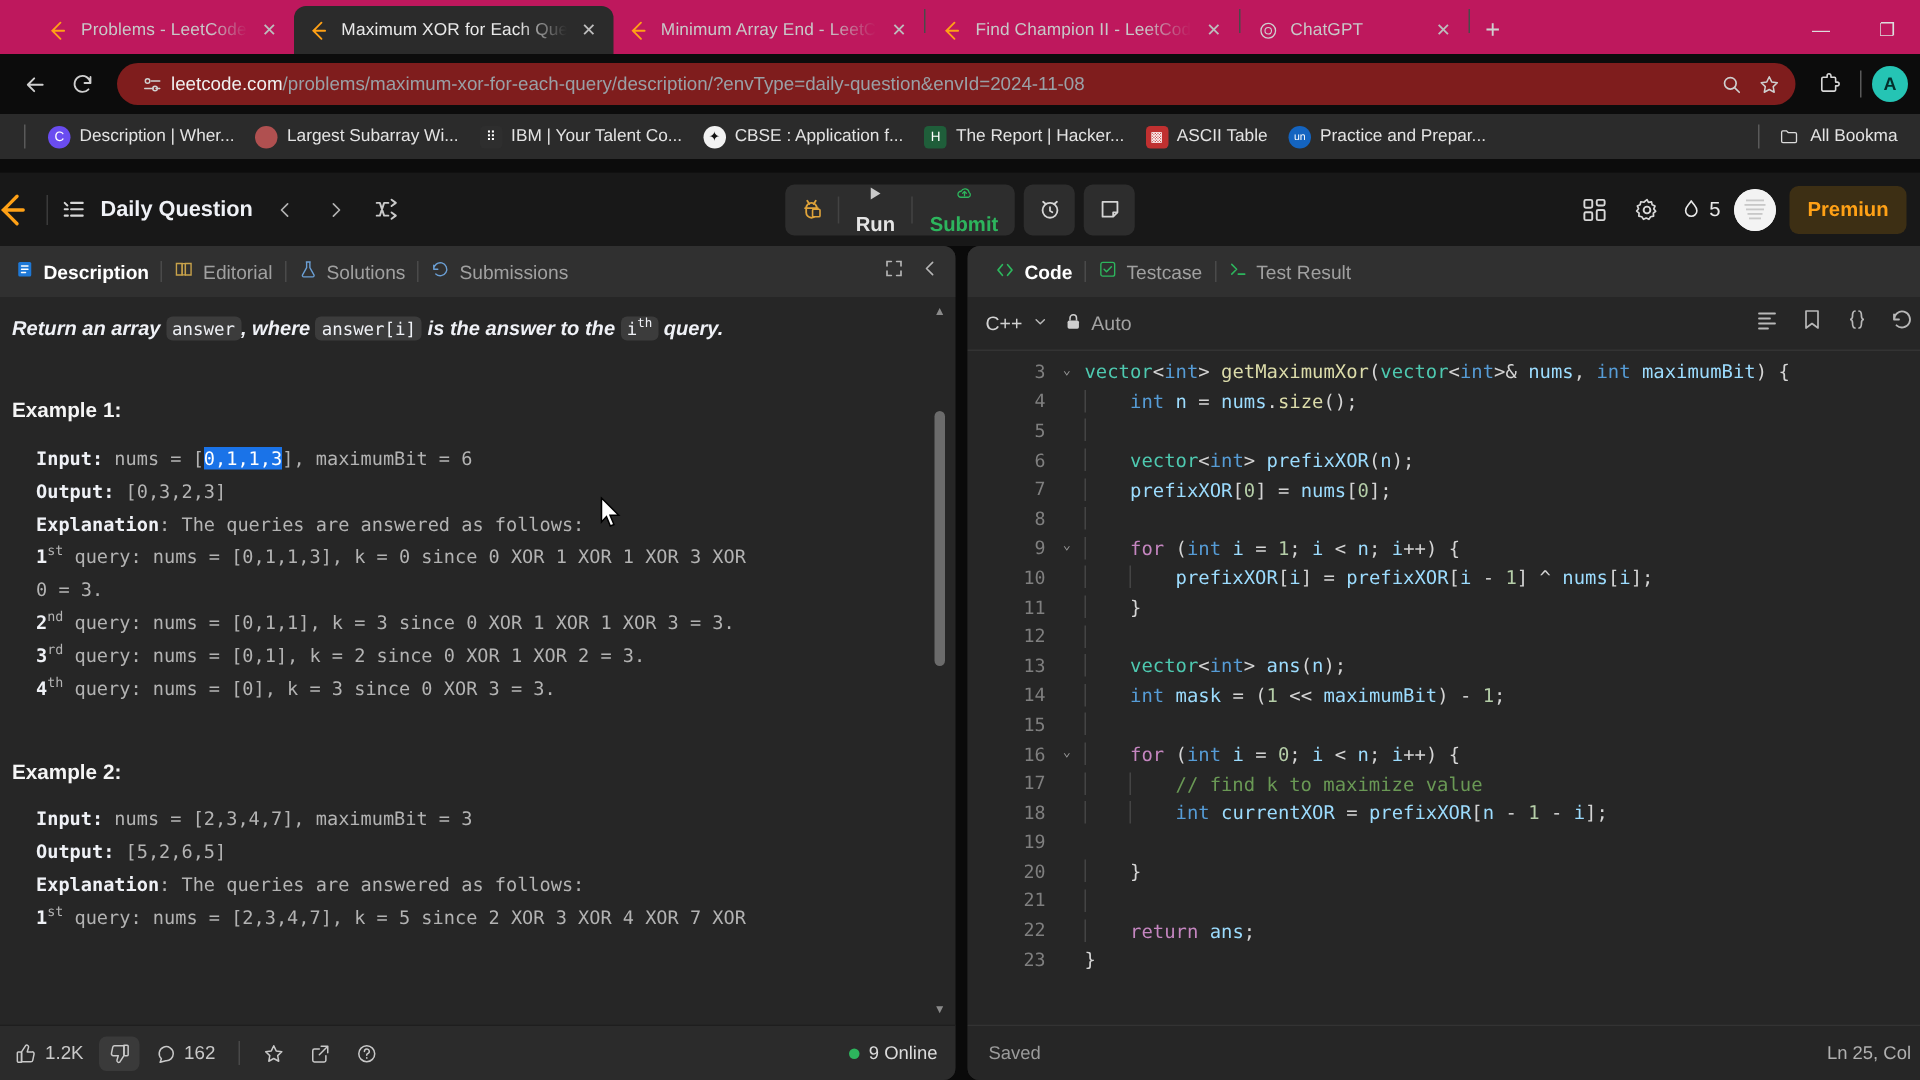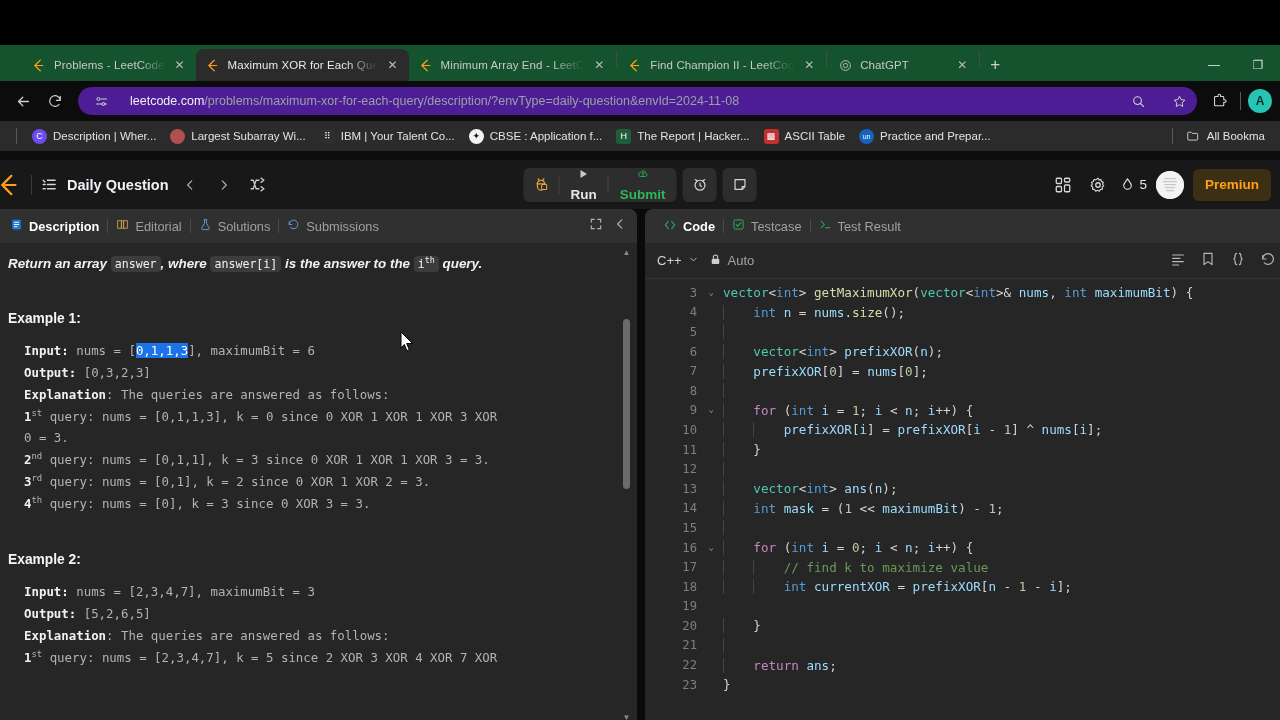--- a/index.html
+++ b/index.html
@@ -8,21 +8,21 @@
     background: #000;
     font-family: "Liberation Sans", sans-serif;
     overflow: hidden;
   }
 
   
   .browser { width: 1280px; height: 115px; background: #0c0c0c; position: relative; }
 
   .tabstrip {
     height: 36px; display: flex; align-items: flex-end;
-    background: #14532d; padding-left: 8px; position: relative; margin-top: 45px;
+    background: #be185d; padding-left: 8px; position: relative;
   }
   .tab {
     height: 32px; display: flex; align-items: center; gap: 7px;
     padding: 0 8px 0 10px; min-width: 0;
     font-size: 11.5px; color: #c8c8c8; position: relative;
     border-radius: 8px 8px 0 0;
   }
   .tab.active { background: #2b2b2b; color: #e9e9e9; }
   .tab .favicon { width: 15px; height: 15px; flex: 0 0 15px; display:flex; align-items:center; justify-content:center; }
   .tab .ttl {
@@ -43,22 +43,22 @@
     width: 28px; height: 28px; display: flex; align-items: center; justify-content: center;
     color: #d0d0d0; font-size: 17px; margin-bottom: 2px; border-radius: 50%;
   }
   .winctl { margin-left: auto; display: flex; align-items: center; height: 32px; }
   .winctl div { width: 44px; height: 32px; display: flex; align-items: center; justify-content: center; color: #ddd; font-size: 12px; }
 
   
   .addrbar { height: 40px; display: flex; align-items: center; gap: 2px; padding: 0 8px; background: #0c0c0c; }
   .navbtn { width: 30px; height: 30px; border-radius: 50%; display: flex; align-items:center; justify-content:center; color: #cfcfcf; }
   .omnibox {
-    flex: 1; height: 28px; background: #4c1d95; border-radius: 14px;
-    display: flex; align-items: center; gap: 17px; padding: 0 6px 0 11px; margin-left: 6px; margin-right: 6px;
+    flex: 1; height: 28px; background: #7f1d1d; border-radius: 14px;
+    display: flex; align-items: center; gap: 1px; padding: 0 6px 0 11px; margin-left: 6px; margin-right: 6px;
     font-size: 12.5px; color: #fff; min-width: 0; justify-content: center;
   }
   .omnibox .urltext { flex:1; white-space: nowrap; overflow: hidden; }
   .omnibox .urltext .dom { color: #f0f0f0; }
   .omnibox .urltext .path { color: #9aa0a6; }
   .obicon { width: 24px; height: 24px; display:flex; align-items:center; justify-content:center; color:#cfcfcf; flex: 0 0 24px;}
   .ext-ico { width: 28px; height: 28px; display:flex; align-items:center; justify-content:center; color:#d8d8d8;}
   .avatar-btn { width: 24px; height: 24px; border-radius: 50%; background:#25c4b4; color:#03302c; font-size:12px; font-weight:bold; display:flex;align-items:center;justify-content:center;}
   .divider-v { width:1px; height:18px; background:#5a5a5a; margin: 0 5px; }
 

